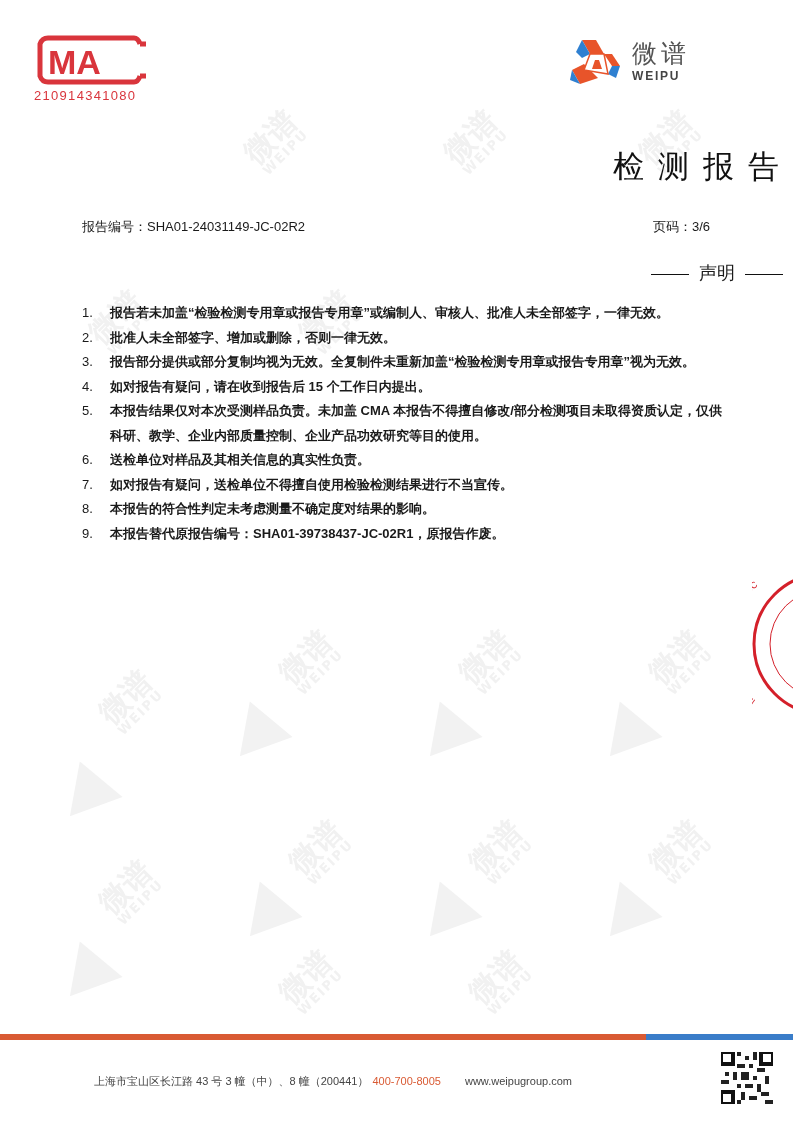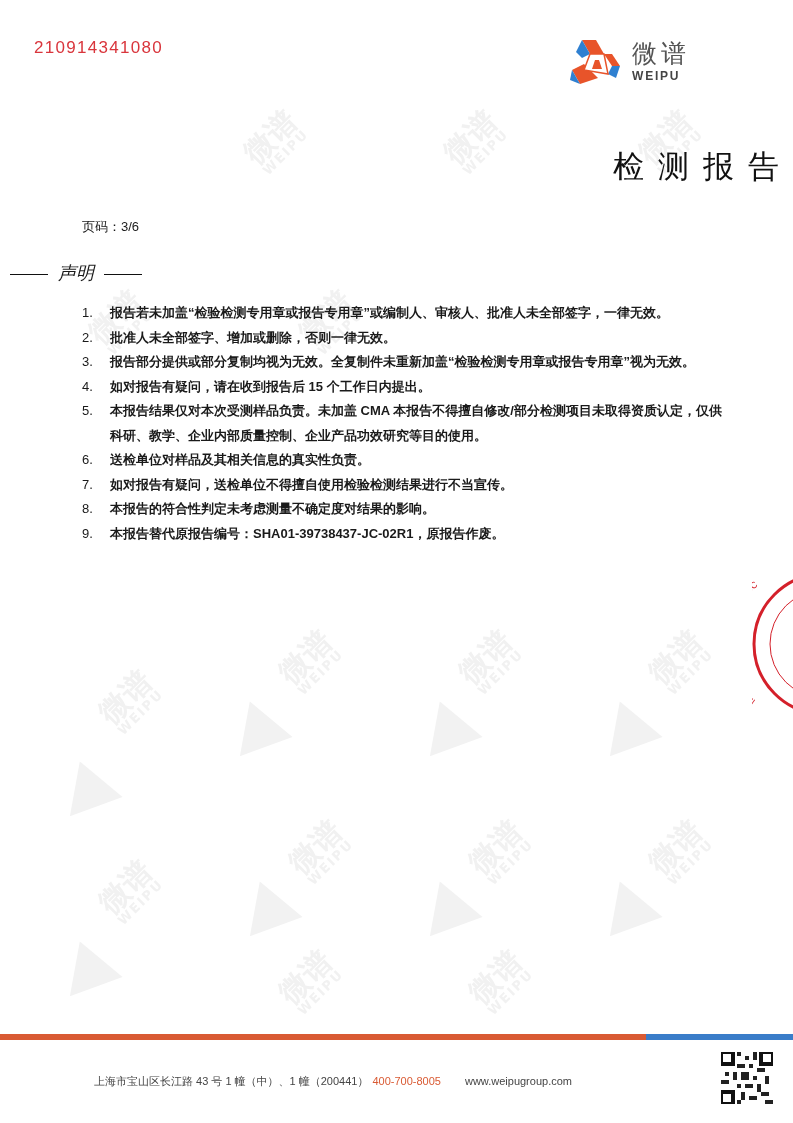--- a/index.html
+++ b/index.html
@@ -16,35 +16,35 @@
   .wm-tri {
     position: absolute; width: 0; height: 0;
     border-left: 28px solid transparent; border-right: 28px solid transparent;
     border-bottom: 48px solid #f2f2f2; transform: rotate(-20deg);
   }
 
   
   .cma { position: absolute; left: 34px; top: 34px; width: 114px; }
   .cma-box { width: 112px; height: 50px; position: relative; }
   .cma-box svg { position: absolute; left: 0; top: 0; }
-  .cma-number { color: #d9353c; font-size: 17px; letter-spacing: 1.3px; margin-top: 4px; font-family: "Liberation Sans", sans-serif; }
+  .cma-number { color: #d9353c; font-size: 13px; letter-spacing: 1.3px; margin-top: 4px; font-family: "Liberation Sans", sans-serif; }
 
   
   .brand { position: absolute; left: 568px; top: 36px; display: flex; align-items: center; }
   .brand-text { margin-left: 8px; }
   .brand-cn { font-size: 25px; color: #555; letter-spacing: 4px; line-height: 1; }
   .brand-en { font-size: 12px; font-weight: bold; color: #444; letter-spacing: 1.8px; margin-top: 3px; font-family: "Liberation Sans", sans-serif; }
 
   .title { position: absolute; top: 146px; left: 0; width: 793px; text-align: right;
     font-size: 31px; letter-spacing: 14px; color: #111; padding-left: 14px; box-sizing: border-box; }
 
   .meta-row { position: absolute; top: 218px; left: 82px; width: 628px; display: flex; justify-content: space-between;
     font-size: 13px; font-family: "Liberation Sans", sans-serif; }
 
-  .section { position: absolute; top: 261px; left: 0; width: 793px; text-align: left; font-size: 18px; font-style: italic; }
+  .section { position: absolute; top: 261px; left: 0; width: 793px; text-align: right; font-size: 18px; }
   .section .dash { display: inline-block; width: 38px; height: 1px; background: #111; vertical-align: middle; margin: 0 10px; }
 
   .statements { position: absolute; top: 301px; left: 82px; width: 640px; margin: 0; padding: 0; list-style: none;
     font-size: 13px; line-height: 24.5px; font-family: "Liberation Sans", sans-serif; }
   .statements li { display: flex; }
   .statements .num { width: 28px; flex-shrink: 0; }
   .statements .txt { flex: 1; font-weight: bold; }
 
   .stamp { position: absolute; left: 752px; top: 572px; width: 80px; height: 144px; overflow: hidden; }
 
@@ -79,20 +79,27 @@
   <div class="wm-tri" style="left:420px;top:700px"></div>
   <div class="wm-tri" style="left:600px;top:700px"></div>
   <div class="wm-tri" style="left:60px;top:760px"></div>
   <div class="wm-tri" style="left:240px;top:880px"></div>
   <div class="wm-tri" style="left:420px;top:880px"></div>
   <div class="wm-tri" style="left:600px;top:880px"></div>
   <div class="wm-tri" style="left:60px;top:940px"></div>
 </div>
 
 <div class="cma">
+  <div class="cma-box">
+    <svg width="114" height="52" viewBox="0 0 114 52">
+      <path d="M14 4 H100 Q104 4 106 10 M106 42 Q104 48 100 48 H14 Q8 48 6 42 V10 Q8 4 14 4" fill="none" stroke="#d9353c" stroke-width="5"></path>
+      <path d="M106 10 L112 10 M106 42 L112 42" stroke="#d9353c" stroke-width="5"></path>
+      <text x="14" y="40" font-family="Liberation Sans, sans-serif" font-weight="bold" font-size="34" fill="#d9353c">MA</text>
+    </svg>
+  </div>
   <div class="cma-number">210914341080</div>
 </div>
 
 <div class="brand">
   <svg width="56" height="52" viewBox="0 0 56 52">
     <polygon points="14,4 28,4 36,18 22,18" fill="#e8542a"></polygon>
     <polygon points="14,4 8,16 14,22 22,18" fill="#2f80d1"></polygon>
     <polygon points="36,18 44,30 52,30 44,18" fill="#e8542a"></polygon>
     <polygon points="44,30 52,30 48,42 40,38" fill="#2f80d1"></polygon>
     <polygon points="4,34 16,28 30,42 12,48" fill="#e8542a"></polygon>
@@ -103,20 +110,23 @@
   <div class="brand-text">
     <div class="brand-cn">微谱</div>
     <div class="brand-en">WEIPU</div>
   </div>
 </div>
 
 <div class="title">检测报告</div>
 
 <div class="meta-row">
   <div>
+    <span>报告编号：</span><span>SHA01-24031149-JC-02R2</span>
+  </div>
+  <div>
     <span>页码：</span><span>3/6</span>
   </div>
 </div>
 
 <div class="section">
   <span class="dash"></span><span>声明</span><span class="dash"></span>
 </div>
 
 <ol class="statements">
   <li>
@@ -169,21 +179,21 @@
     </text>
   </svg>
 </div>
 
 <div class="footer-bar">
   <div class="orange"></div>
   <div class="blue"></div>
 </div>
 
 <div class="footer-text">
-  <span>上海市宝山区长江路 43 号 1 幢（中）、1 幢（200441）</span><span class="phone">400-700-8005</span><span class="web">www.weipugroup.com</span>
+  <span>上海市宝山区长江路 43 号 3 幢（中）、8 幢（200441）</span><span class="phone">400-700-8005</span><span class="web">www.weipugroup.com</span>
 </div>
 
 <div class="qr">
   <svg width="52" height="52" viewBox="0 0 13 13" shape-rendering="crispEdges">
     <rect width="13" height="13" fill="#fff"></rect>
     <rect x="0" y="0" width="3" height="3" fill="none" stroke="#111" stroke-width="0.8"></rect>
     <rect x="10" y="0" width="3" height="3" fill="none" stroke="#111" stroke-width="0.8"></rect>
     <rect x="0" y="10" width="3" height="3" fill="none" stroke="#111" stroke-width="0.8"></rect>
     <g fill="#222">
       <rect x="4" y="0" width="1" height="1"></rect>

